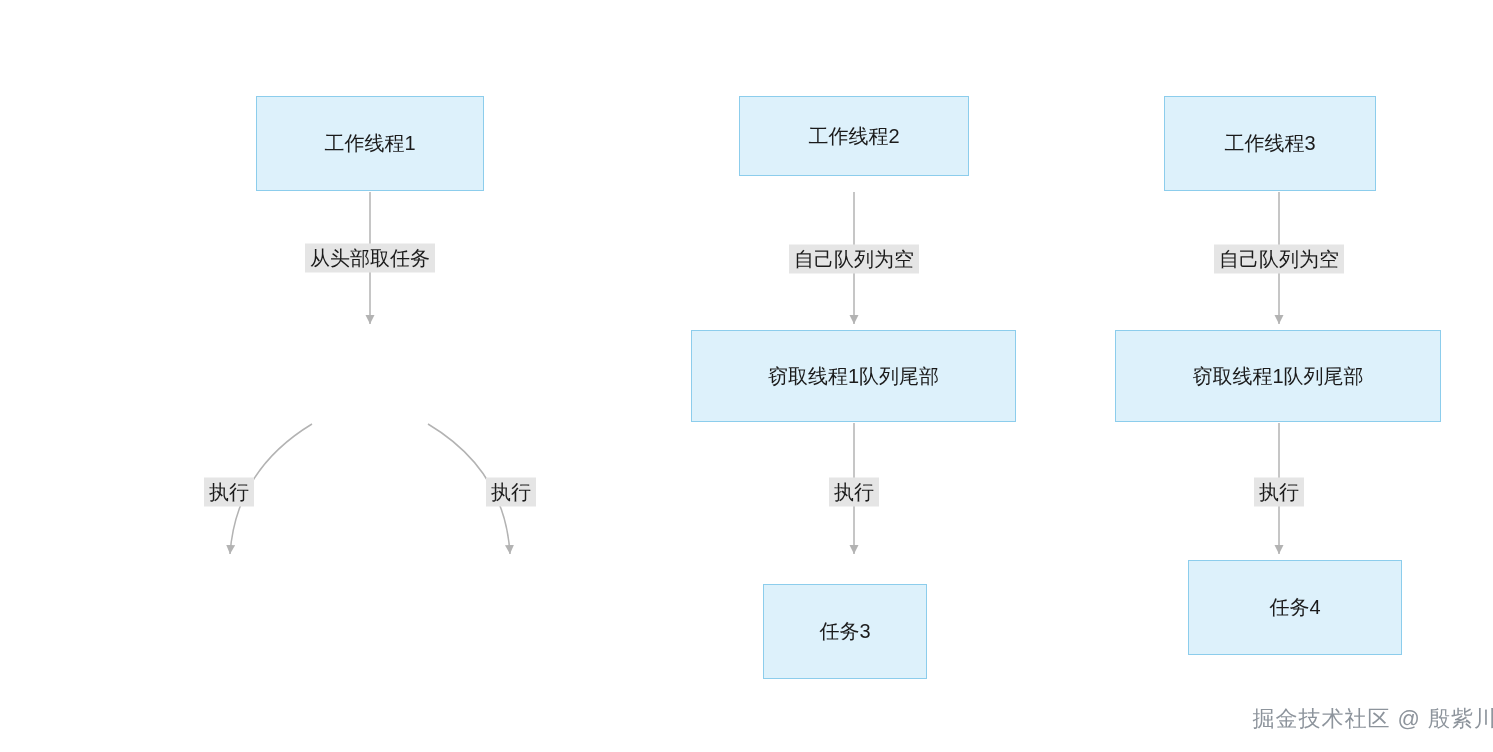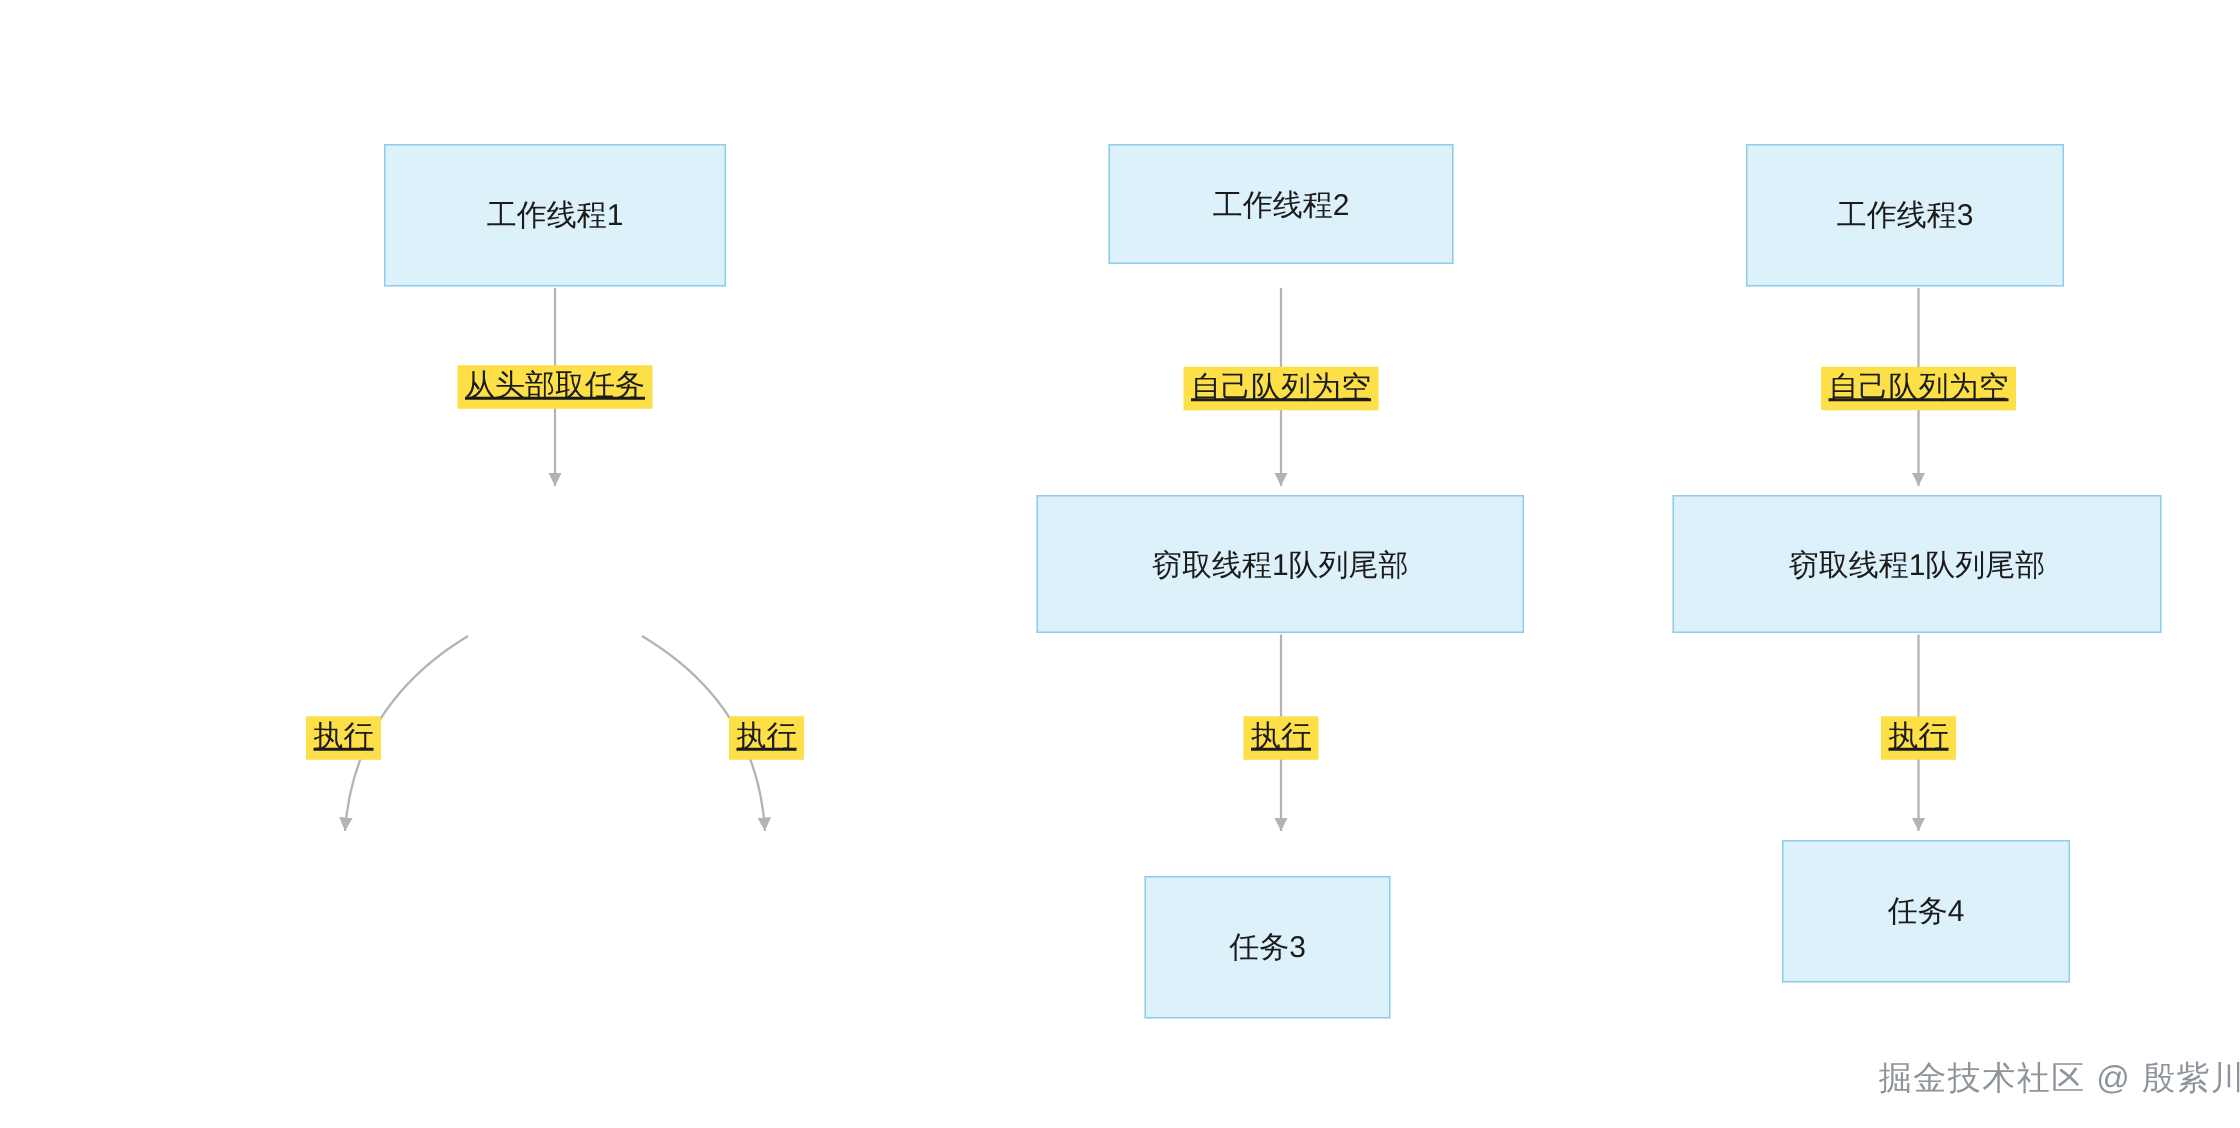--- a/index.html
+++ b/index.html
@@ -30,26 +30,25 @@
     box-sizing: border-box;
     display: flex;
     align-items: center;
     justify-content: center;
     font-size: 20px;
     text-align: center;
   }
   .edge-label {
     position: absolute;
     transform: translate(-50%, -50%);
-    background: #fde047;
+    background: #e5e5e5;
     padding: 2px 5px;
     font-size: 20px;
     line-height: 1.25;
     white-space: nowrap;
-    text-decoration: underline;
   }
   .watermark {
     position: absolute;
     right: 40px;
     bottom: 18px;
     color: #8d949c;
     font-size: 22px;
     font-weight: normal;
     letter-spacing: 1px;
   }
@@ -89,21 +88,21 @@
   <div class="node" style="left:719px;top:584px;width:164px;height:95px">
     <span>任务3</span>
   </div>
 
   <div class="node" style="left:1120px;top:96px;width:212px;height:95px">
     <span>工作线程3</span>
   </div>
   <div class="node" style="left:1071px;top:330px;width:326px;height:92px">
     <span>窃取线程1队列尾部</span>
   </div>
-  <div class="node" style="left:1144px;top:560px;width:192px;height:95px">
+  <div class="node" style="left:1144px;top:560px;width:214px;height:95px">
     <span>任务4</span>
   </div>
 
   <div class="edge-label" style="left:326px;top:258px">从头部取任务</div>
   <div class="edge-label" style="left:810px;top:259px">自己队列为空</div>
   <div class="edge-label" style="left:1235px;top:259px">自己队列为空</div>
   <div class="edge-label" style="left:185px;top:492px">执行</div>
   <div class="edge-label" style="left:467px;top:492px">执行</div>
   <div class="edge-label" style="left:810px;top:492px">执行</div>
   <div class="edge-label" style="left:1235px;top:492px">执行</div>

